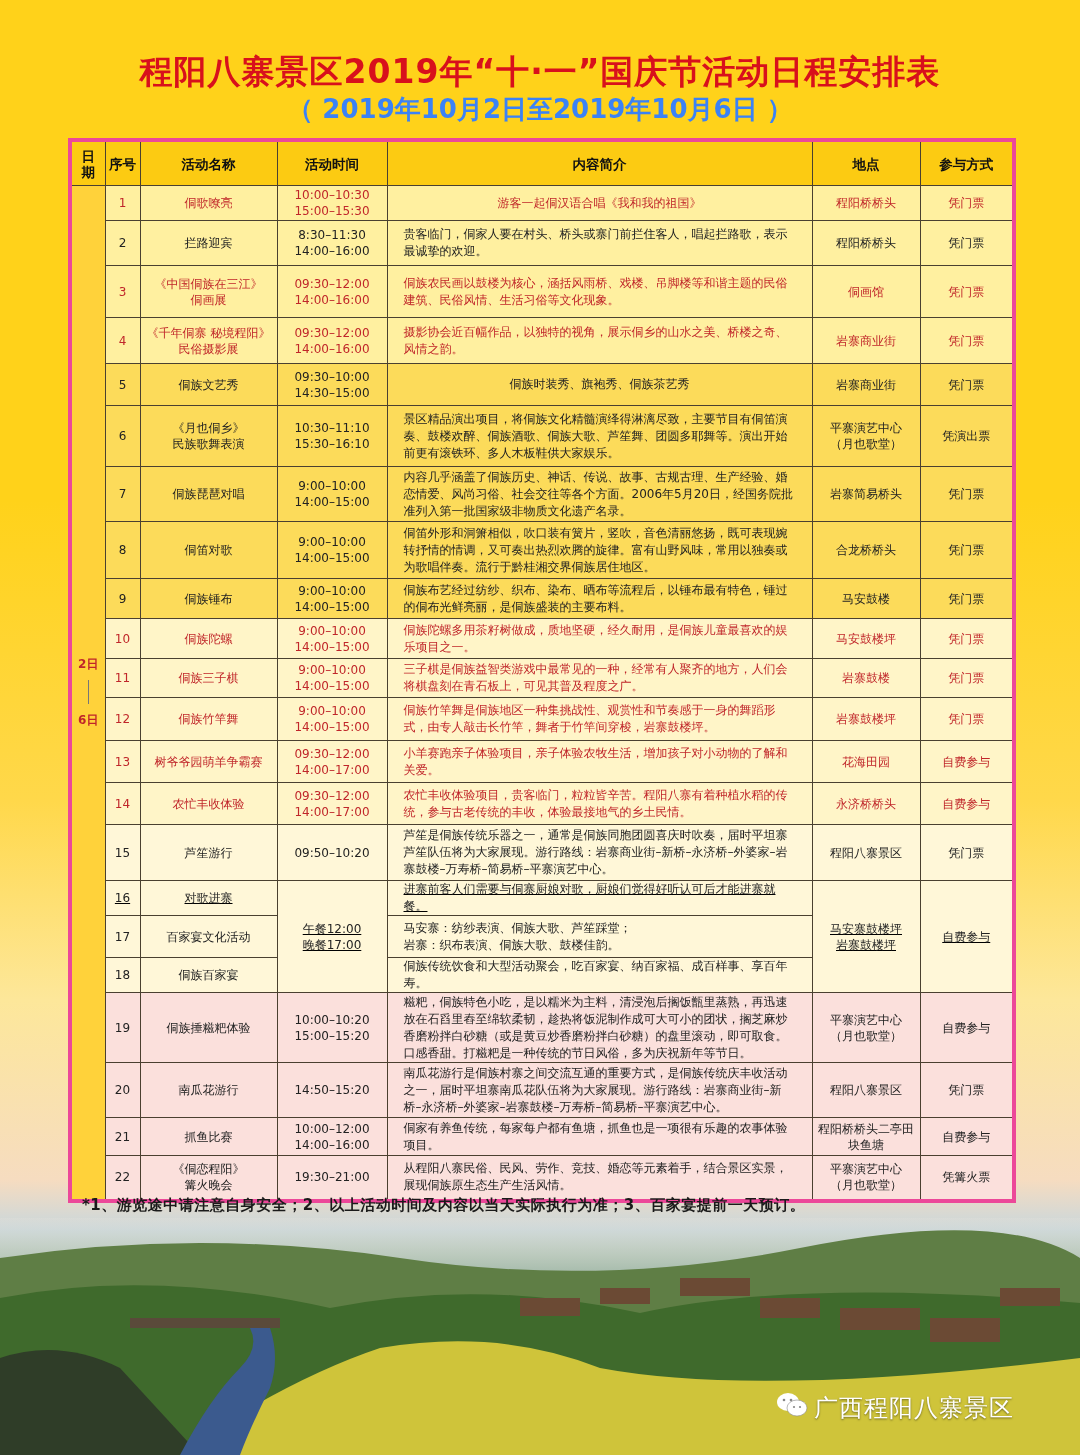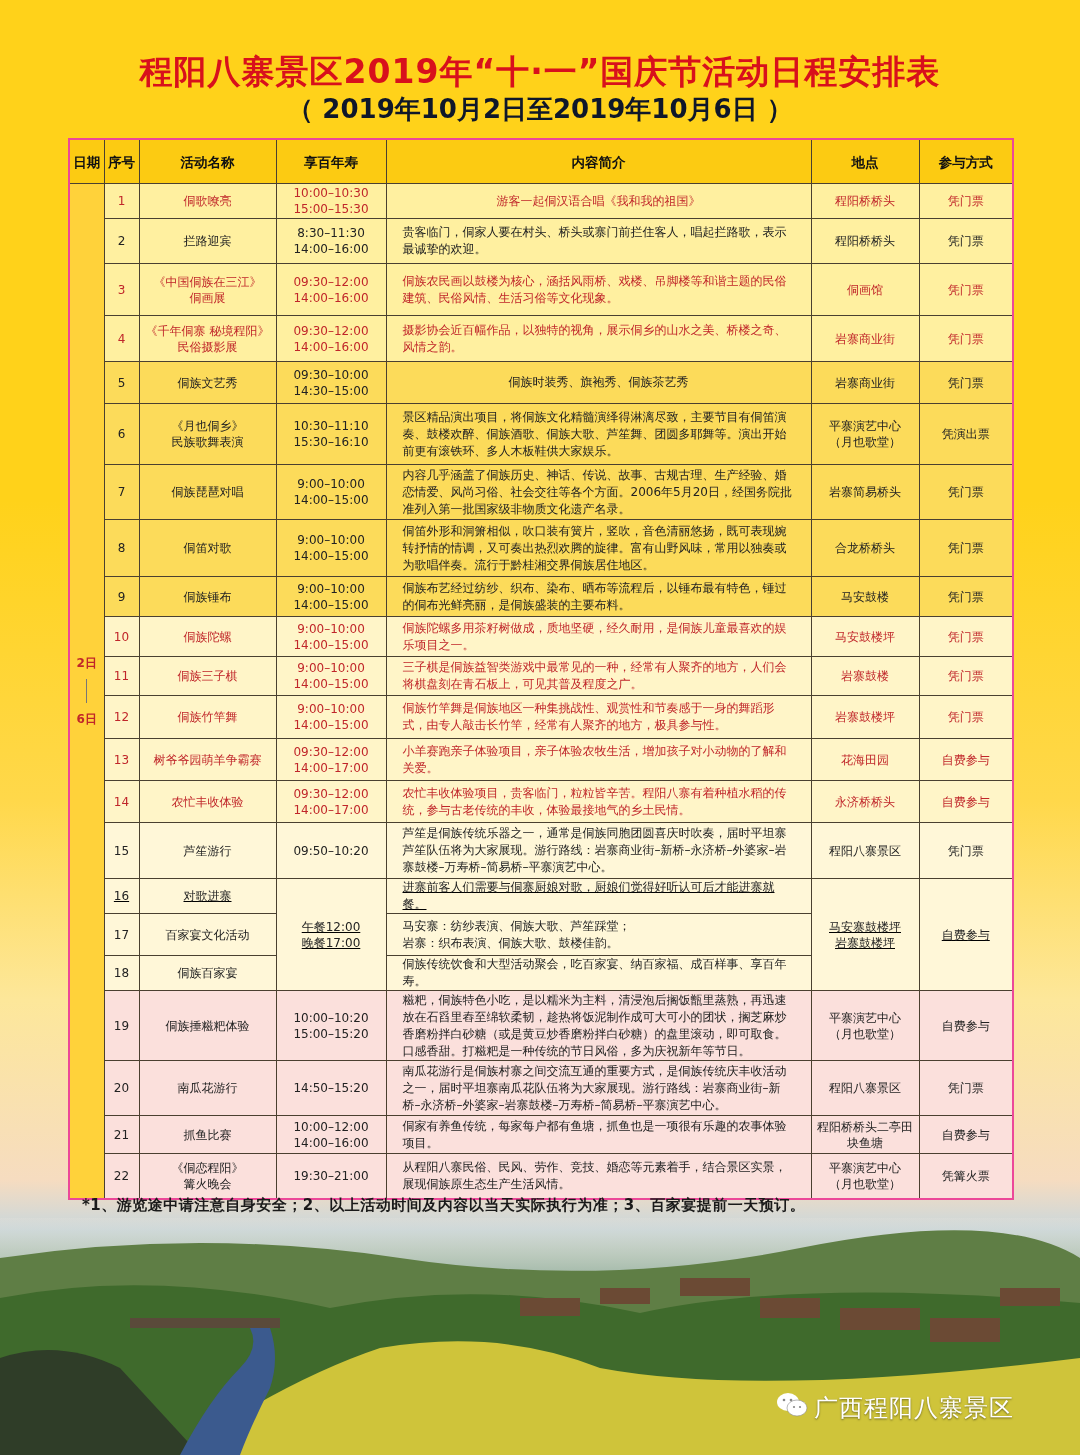--- a/index.html
+++ b/index.html
@@ -8,26 +8,26 @@
     font-family: "DejaVu Sans", "Liberation Sans", sans-serif;
     background: linear-gradient(180deg, #ffd21a 0px, #ffd21a 500px, #ffd84a 800px, #fde79a 1000px, #f6dcc0 1180px, #c9d7dc 1230px, #a9bf9a 1290px, #7f9a4a 1360px, #9fae3a 1455px);
   }
   .title {
     position:absolute; left:0; top:50px; width:1080px; text-align:center;
     font-size:33px; font-weight:bold; color:#d8101c; letter-spacing:1px;
     font-family: "DejaVu Sans", sans-serif;
   }
   .subtitle {
     position:absolute; left:0; top:92px; width:1080px; text-align:center;
-    font-size:26px; font-weight:bold; color:#0f172a;
+    font-size:26px; font-weight:bold; color:#3b82f6;
   }
   .schedule {
     position:absolute; left:68px; top:138px; width:944px;
     border-collapse:collapse; table-layout:fixed;
-    border:2px solid #ec4899;
+    border:4px solid #ec4899;
   }
   .schedule td, .schedule th {
     border:1px solid #4a4030; padding:0 3px; text-align:center; vertical-align:middle;
     font-size:12px; line-height:16px; color:#222;
   }
   .schedule th { background:#fccb12; font-weight:bold; font-size:13.5px; color:#111; height:43px; }
   .date-cell { background:#ffd23a; font-weight:bold; font-size:13px; color:#111; }
   .date-sep { display:block; width:1px; height:24px; background:#777; margin:8px auto; }
   .bg-light { background:#fff0a0; }
   .bg-gold { background:#fcdb5a; }
@@ -62,21 +62,21 @@
       <col style="width:110px">
       <col style="width:425px">
       <col style="width:108px">
       <col style="width:94px">
   </colgroup>
   <thead>
     <tr>
       <th>日期</th>
       <th>序号</th>
       <th>活动名称</th>
-      <th>享百年寿</th>
+      <th>活动时间</th>
       <th>内容简介</th>
       <th>地点</th>
       <th>参与方式</th>
     </tr>
   </thead>
   <tbody id="tbody">
   <tr class="bg-light red" style="height: 35px;">
         <td rowspan="22" class="date-cell"><span>2日</span><span class="date-sep"></span><span>6日</span></td>
         <td>1</td>
         <td style="white-space:pre-line">侗歌嘹亮</td>
@@ -178,21 +178,21 @@
 14:00–15:00</td>
         <td class="desc" style="white-space:pre-line">三子棋是侗族益智类游戏中最常见的一种，经常有人聚齐的地方，人们会将棋盘刻在青石板上，可见其普及程度之广。</td>
         <td style="white-space:pre-line">岩寨鼓楼</td>
         <td>凭门票</td>
       </tr>
       <tr class="bg-cream red" style="height: 43px;">
         <td>12</td>
         <td style="white-space:pre-line">侗族竹竿舞</td>
         <td style="white-space:pre-line">9:00–10:00
 14:00–15:00</td>
-        <td class="desc" style="white-space:pre-line">侗族竹竿舞是侗族地区一种集挑战性、观赏性和节奏感于一身的舞蹈形式，由专人敲击长竹竿，经常有人聚齐的地方，极具参与性。</td>
+        <td class="desc" style="white-space:pre-line">侗族竹竿舞是侗族地区一种集挑战性、观赏性和节奏感于一身的舞蹈形式，由专人敲击长竹竿，舞者于竹竿间穿梭，岩寨鼓楼坪。</td>
         <td style="white-space:pre-line">岩寨鼓楼坪</td>
         <td>凭门票</td>
       </tr>
       <tr class="bg-cream red" style="height: 42px;">
         <td>13</td>
         <td style="white-space:pre-line">树爷爷园萌羊争霸赛</td>
         <td style="white-space:pre-line">09:30–12:00
 14:00–17:00</td>
         <td class="desc" style="white-space:pre-line">小羊赛跑亲子体验项目，亲子体验农牧生活，增加孩子对小动物的了解和关爱。</td>
         <td style="white-space:pre-line">花海田园</td>

